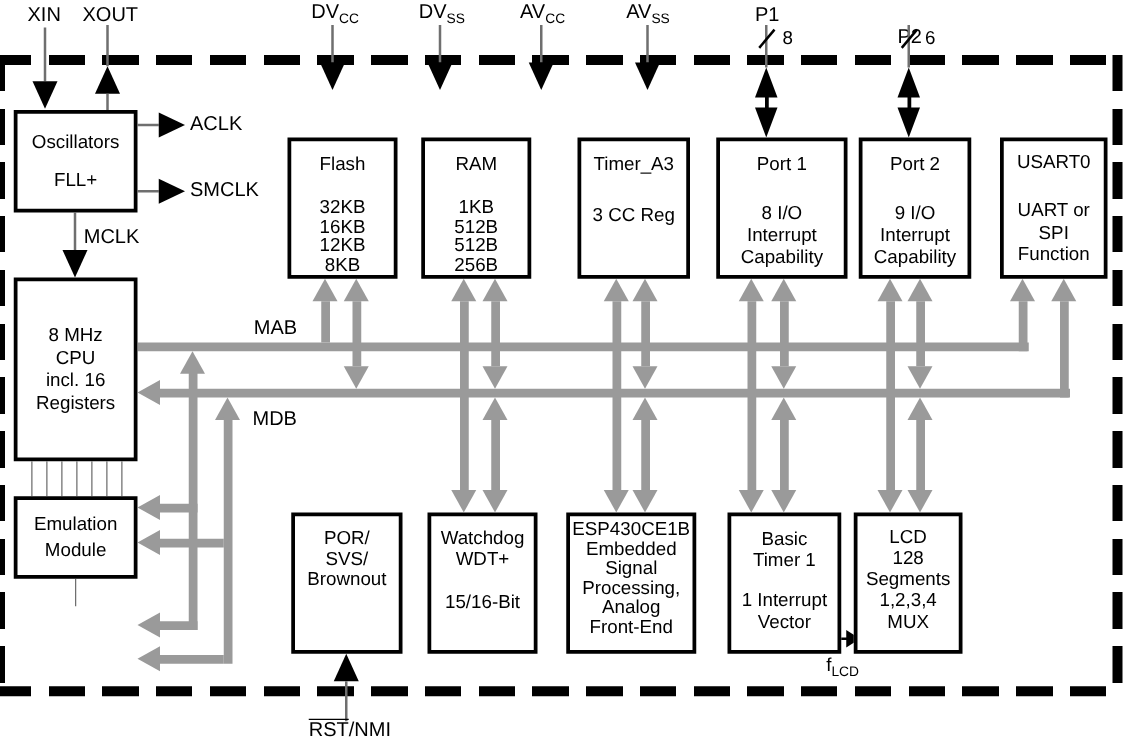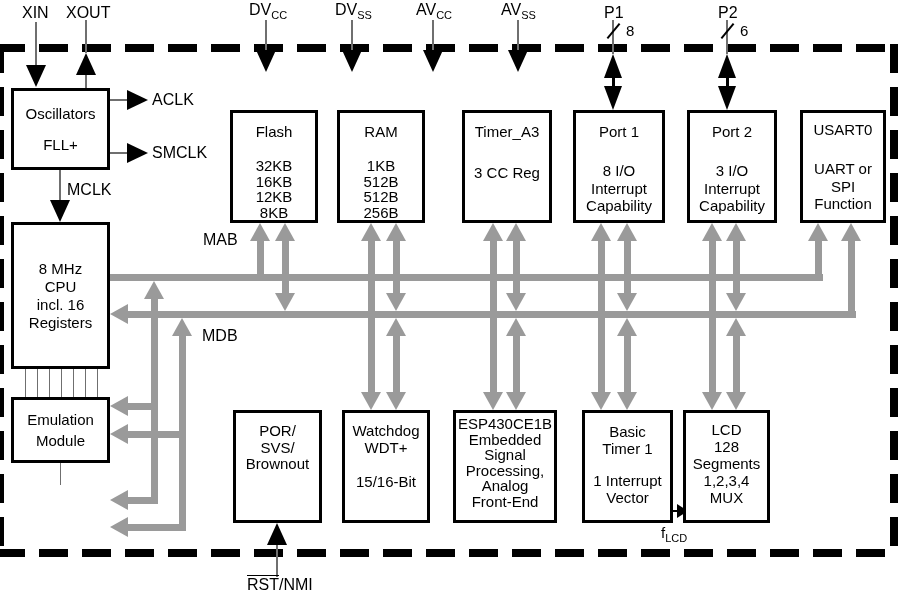--- a/index.html
+++ b/index.html
@@ -74,21 +74,21 @@
   <i class="t bd" style="left:508px;top:50px;"></i>
 
   <div class="lbl" style="left:604px;top:4px;"><span>P1</span></div>
   <div class="v" style="left:612px;top:20px;height:34px;"></div>
   <div class="slash" style="left:604px;top:30px;"></div>
   <div class="lbl sm" style="left:626px;top:22px;"><span>8</span></div>
   <i class="t bu2" style="left:604px;top:54px;"></i>
   <div class="v" style="left:612px;top:76px;height:12px;background:var(--ink);width:3px;"></div>
   <i class="t bd2" style="left:604px;top:86px;"></i>
 
-  <div class="lbl" style="left:718px;top:4px;"><span>P2</span></div>
+  <div class="lbl" style="left:718px;top:21px;"><span>P2</span></div>
   <div class="v" style="left:726px;top:20px;height:34px;"></div>
   <div class="slash" style="left:718px;top:30px;"></div>
   <div class="lbl sm" style="left:740px;top:22px;"><span>6</span></div>
   <i class="t bu2" style="left:718px;top:54px;"></i>
   <div class="v" style="left:726px;top:76px;height:12px;background:var(--ink);width:3px;"></div>
   <i class="t bd2" style="left:718px;top:86px;"></i>
 
   <div class="h" style="left:110px;top:99px;width:17px;"></div>
   <i class="t br" style="left:127px;top:90px;"></i>
   <div class="lbl" style="left:152px;top:91px;"><span>ACLK</span></div>
@@ -97,21 +97,21 @@
   <i class="t br" style="left:127px;top:143px;"></i>
   <div class="lbl" style="left:152px;top:144px;"><span>SMCLK</span></div>
 
   <div class="v" style="left:59px;top:170px;height:30px;"></div>
   <i class="t bd" style="left:50px;top:200px;"></i>
   <div class="lbl" style="left:67px;top:181px;"><span>MCLK</span></div>
 
   <div class="bus" style="left:110px;top:274px;width:713px;height:7px;"></div>
   <div class="bus" style="left:128px;top:311px;width:728px;height:7px;"></div>
   <i class="t gl" style="left:110px;top:304px;"></i>
-  <div class="lbl" style="left:203px;top:231px;text-align:center;"><span>MAB</span></div>
+  <div class="lbl" style="left:203px;top:254px;text-align:center;"><span>MAB</span></div>
   <div class="lbl" style="left:202px;top:327px;"><span>MDB</span></div>
 
   <div class="bus" style="left:815px;top:241px;width:7px;height:40px;"></div>
   <i class="t gu" style="left:808px;top:223px;"></i>
   <div class="bus" style="left:848px;top:241px;width:7px;height:77px;"></div>
   <i class="t gu" style="left:841px;top:223px;"></i>
 
   <i class="t gu" style="left:144px;top:281px;"></i>
   <div class="bus" style="left:151px;top:297px;width:7px;height:207px;"></div>
   <div class="bus" style="left:128px;top:403px;width:30px;height:7px;"></div>
@@ -221,30 +221,30 @@
 512B
 512B
 256B</div>
   </div>
 
   <div class="box" style="left:462px;top:110px;width:90px;height:113px;padding-top:10px;">
     <div class="pre">Timer_A3</div>
     <div class="pre" style="margin-top:24px;">3 CC Reg</div>
   </div>
 
-  <div class="box" style="left:573px;top:110px;width:92px;height:113px;padding-top:10px;">
+  <div class="box" style="left:573px;top:110px;width:105px;height:113px;padding-top:10px;">
     <div class="pre">Port 1</div>
     <div class="pre" style="margin-top:22px;">8 I/O
 Interrupt
 Capability</div>
   </div>
 
   <div class="box" style="left:687px;top:110px;width:90px;height:113px;padding-top:10px;">
     <div class="pre">Port 2</div>
-    <div class="pre" style="margin-top:22px;">3 I/O
+    <div class="pre" style="margin-top:22px;">9 I/O
 Interrupt
 Capability</div>
   </div>
 
   <div class="box" style="left:800px;top:110px;width:86px;height:113px;padding-top:8px;">
     <div class="pre">USART0</div>
     <div class="pre" style="margin-top:22px;">UART or
 SPI
 Function</div>
   </div>

